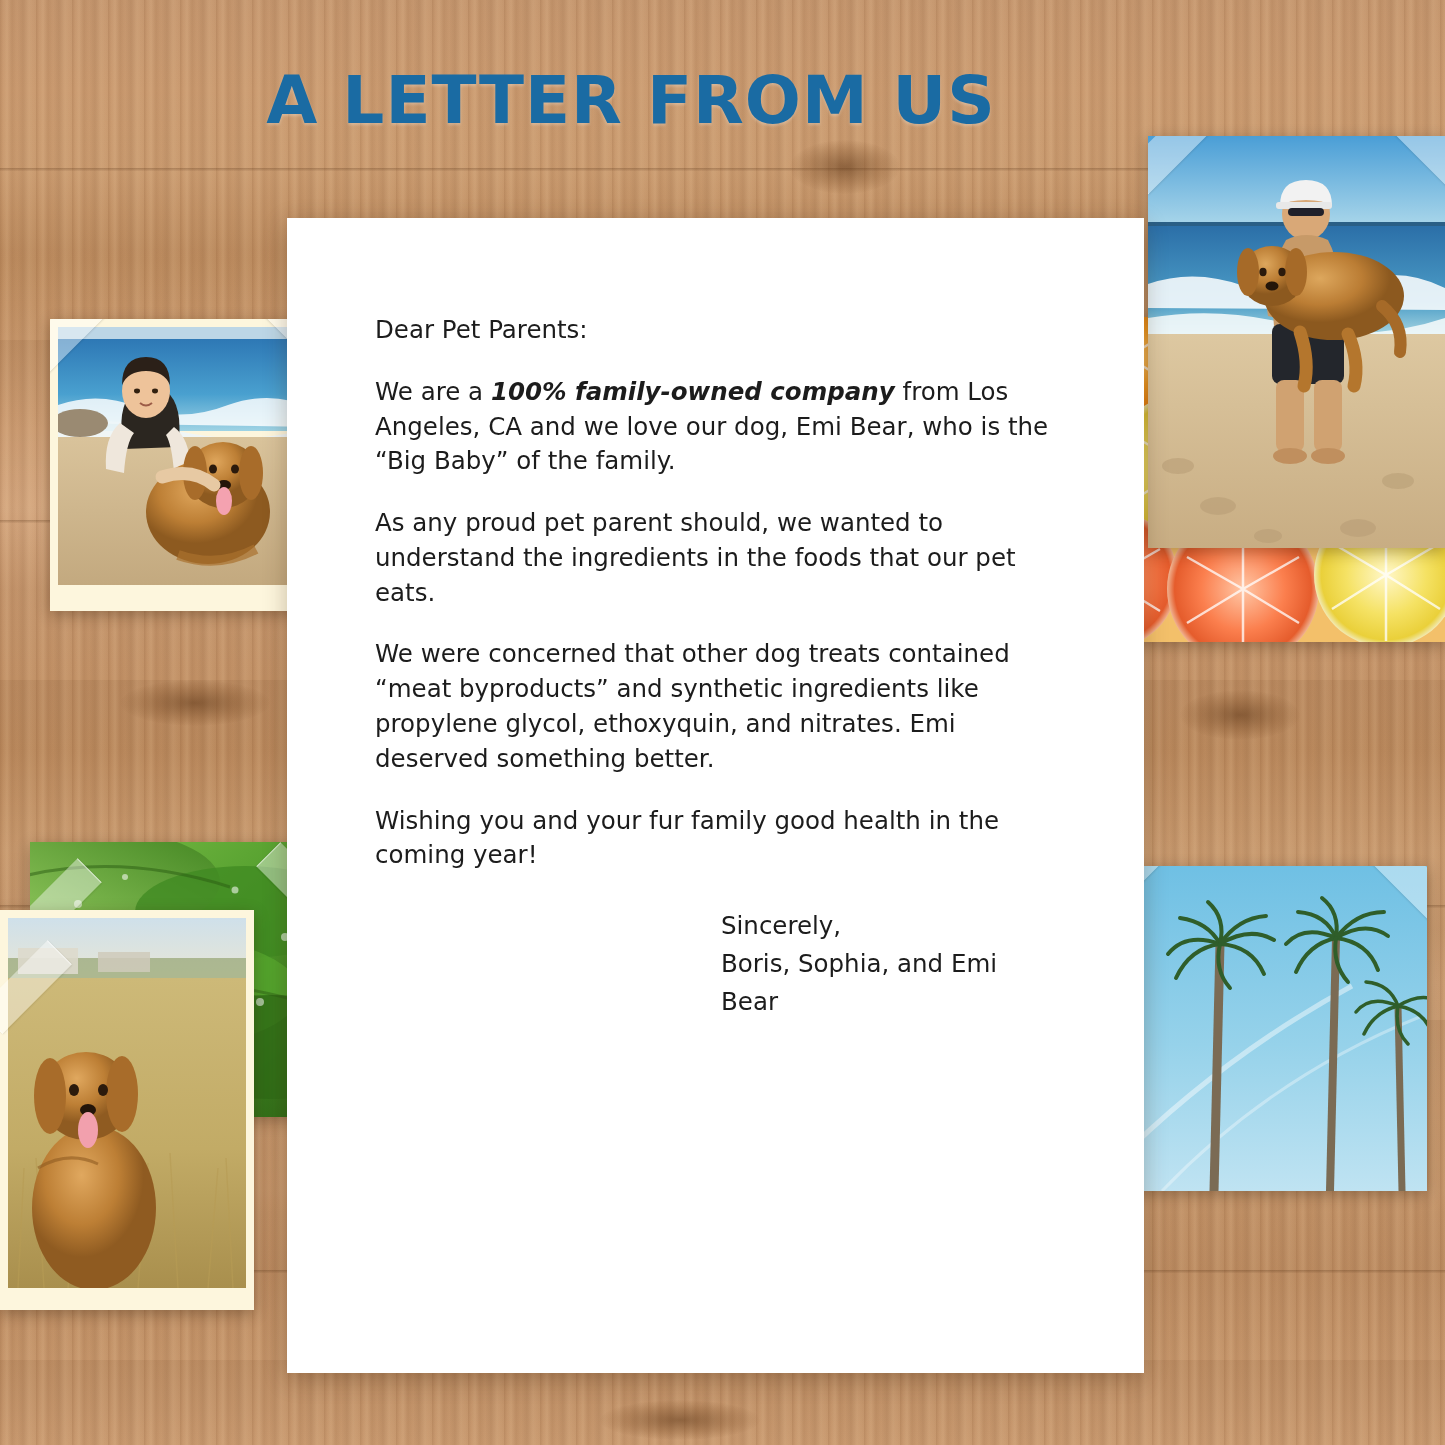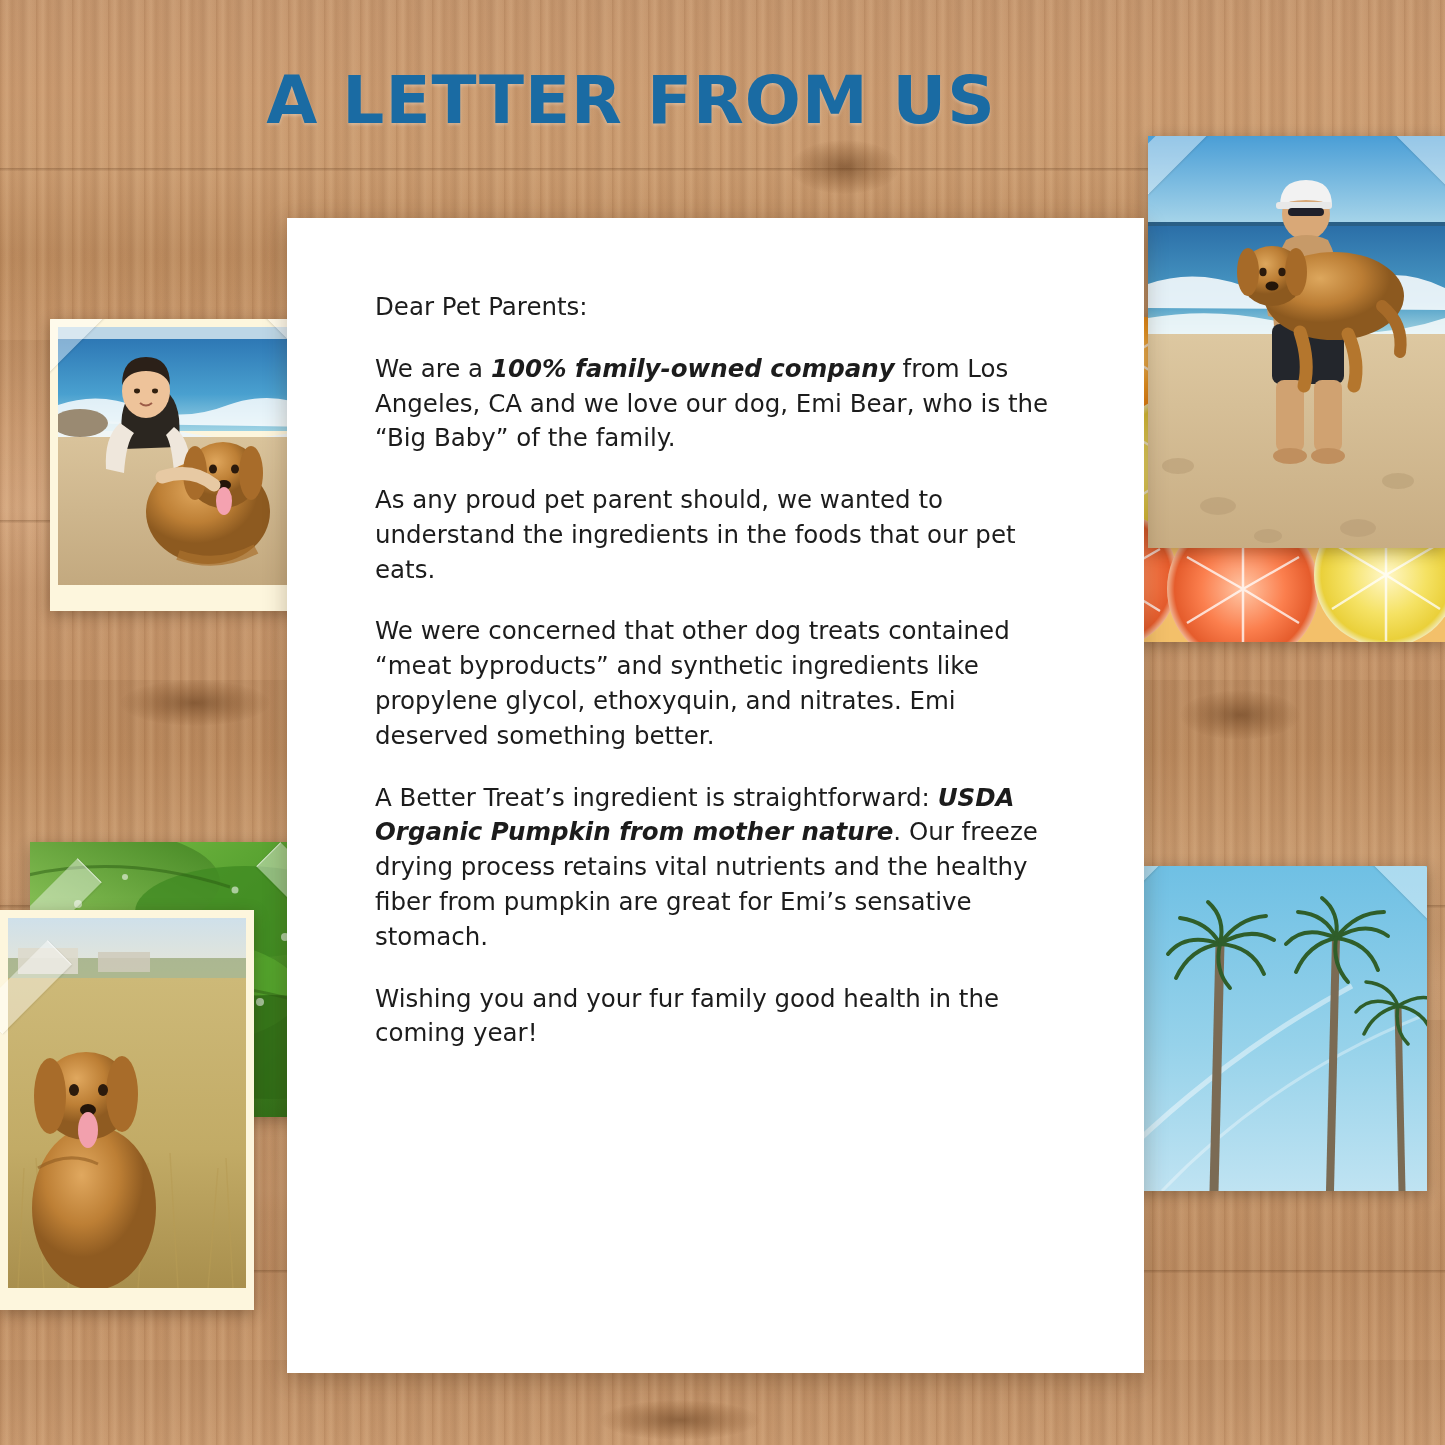--- a/index.html
+++ b/index.html
@@ -75,20 +75,21 @@
     height: 1155px;
     background: #ffffff;
     box-shadow: 0 6px 22px rgba(60,32,10,0.28);
   }
   #letter-body {
     padding: 72px 84px 0 88px;
     color: #1c1c1c;
     font-family: "DejaVu Sans", sans-serif;
     font-size: 24.5px;
     line-height: 1.42;
+    margin-top: 23px;
   }
   #letter-body p {
     margin: 0 0 27px 0;
   }
   .bi { font-weight: bold; font-style: italic; text-align: right; }
   .sign {
     margin-top: 34px;
     padding-left: 346px;
     line-height: 1.55;
   }
@@ -476,21 +477,24 @@
     <div id="letter-body">
 
       <p>Dear Pet Parents:</p>
 
       <p><span>We are a </span><span class="bi">100% family-owned company</span><span> from Los Angeles, CA and we love our dog, Emi Bear, who is the “Big Baby” of the family.</span></p>
 
       <p><span>As any proud pet parent should, we wanted to understand the ingredients in the foods that our pet eats.</span></p>
 
       <p><span>We were concerned that other dog treats contained “meat byproducts” and synthetic ingredients like propylene glycol, ethoxyquin, and nitrates. Emi deserved something better.</span></p>
 
-      <p><span>A Better Treat’s ingredient is straightforward: </span><span class="bi">USDA Organic Pumpkin from mother nature</span><span>. Our freeze drying process retains vital nutrients and the healthy fiber from pumpkin are great for Emi’s sensative stomach.</span></p>
 
 
       <p><span>Wishing you and your fur family good health in the coming year!</span></p>
 
+      <div class="sign">
+        <div>Sincerely,</div>
+        <div>Boris, Sophia, and Emi Bear</div>
+      </div>
     </div>
   </div>
 
 </div>
 
 </body></html>

